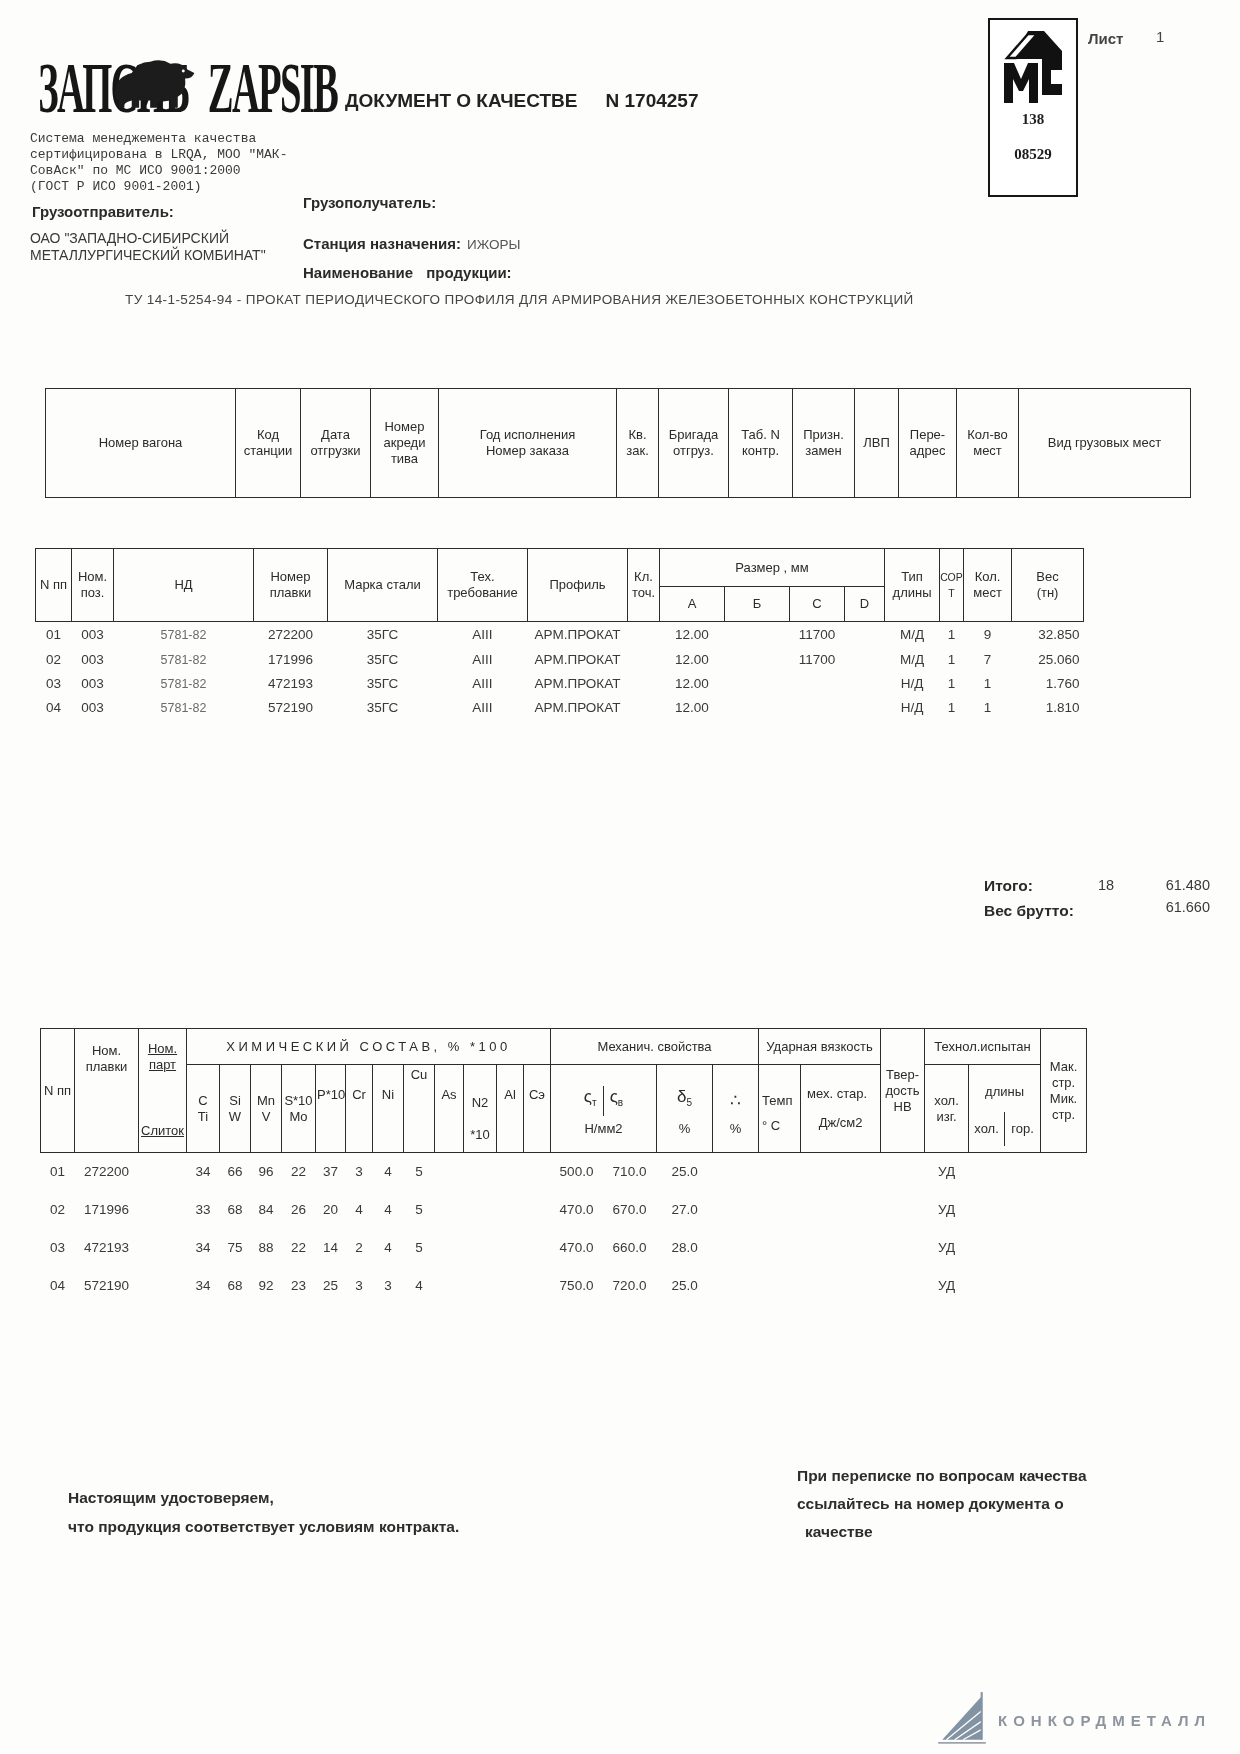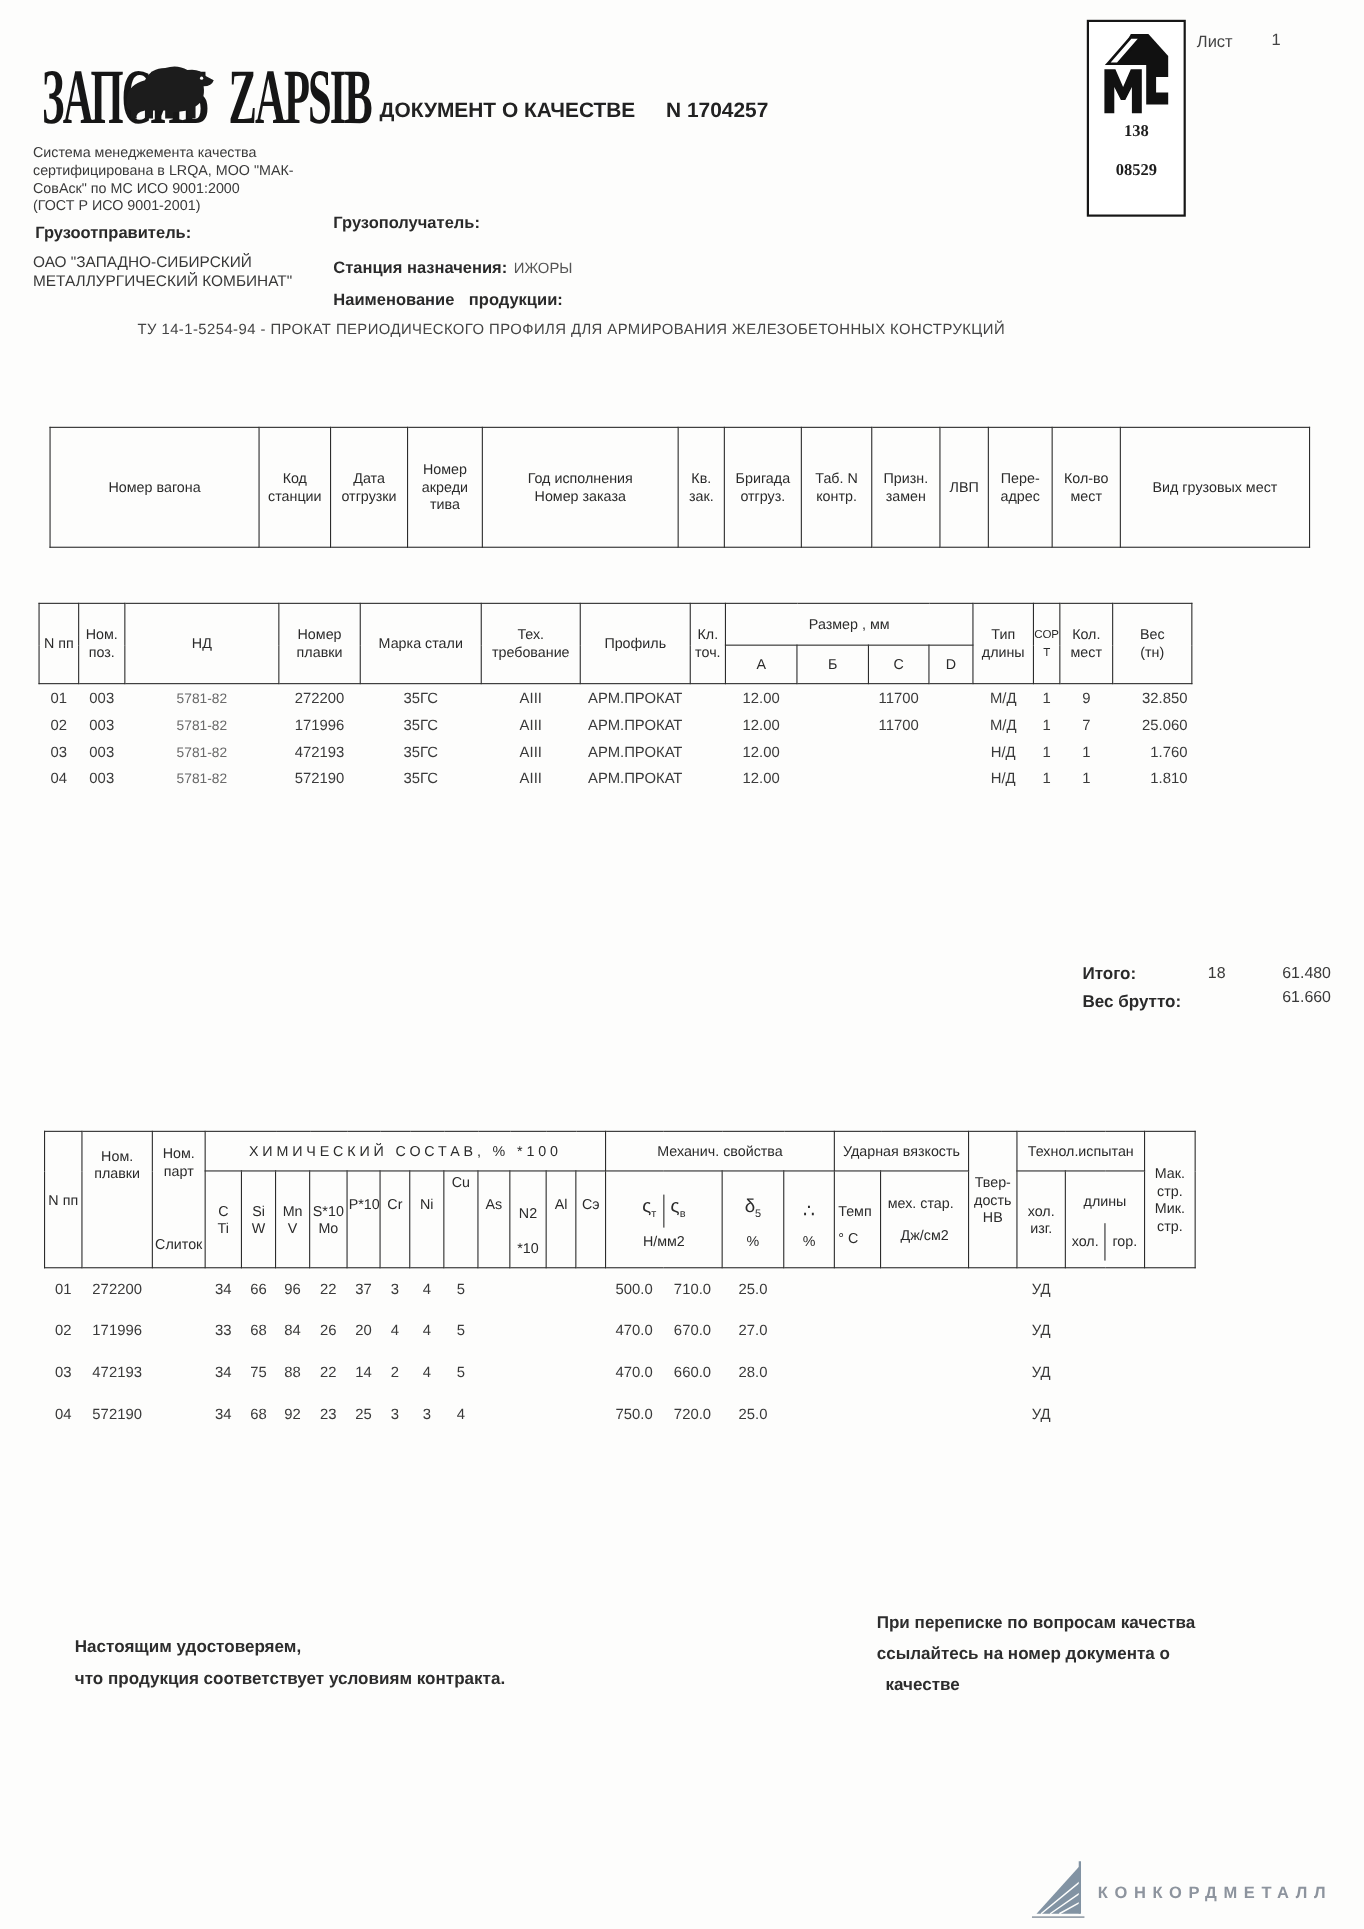--- a/index.html
+++ b/index.html
@@ -5,21 +5,21 @@
   html,body{margin:0;padding:0;background:#e8e8e8;}
   .page{position:relative;width:1240px;height:1754px;background:#fdfdfc;margin:0 auto;
         font-family:"Liberation Sans",sans-serif;color:#2e2e2e;overflow:hidden;}
   .page *{box-sizing:border-box;}
   .abs{position:absolute;}
 
   
   .zapsib{display:flex;align-items:center;}
   .zap-txt{font-family:"Liberation Serif",serif;font-weight:bold;font-size:44px;color:#161616;
            transform:scale(.88,1.62);transform-origin:center;letter-spacing:-2px;white-space:nowrap;}
-  .cert{font-size:13px;line-height:16px;color:#3a3a3a;}
+  .cert{font-size:13px;line-height:16px;color:#3a3a3a;font-family:Liberation Mono, monospace;}
   .blbl{font-weight:bold;font-size:15px;color:#2a2a2a;}
   .title{font-weight:bold;font-size:19px;color:#222;white-space:nowrap;}
   .title .num{margin-left:28px;margin-top:27px;}
   .shipper{font-size:14px;line-height:17px;color:#383838;}
   .stval{font-size:13.5px;color:#555;margin-left:6px;}
   .tuline{font-size:13.5px;color:#444;letter-spacing:.4px;white-space:nowrap;}
 
   
   .stamp{border:2.5px solid #161616;background:#fff;text-align:center;}
   .stampnum{font-family:"Liberation Serif",serif;font-weight:bold;font-size:15px;color:#1d1d1d;}
@@ -94,21 +94,21 @@
   <div class="abs stamp" style="left:988px;top:18px;width:90px;height:179px;">
     <svg style="margin-top:9px;" width="62" height="76" viewBox="0 0 62 76">
       <path fill="#111" d="M26 2 L42 2 L60 22 L60 30 L34 30 L12 30 Z"></path>
       <path fill="#fff" stroke="#111" stroke-width="2.4" d="M5 29 L26 5 L35 5 L14 29 Z"></path>
       <path fill="#111" d="M2 74 L2 34 L12 34 L19 50 L26 34 L36 34 L36 74 L27 74 L27 50 L21 62 L17 62 L11 50 L11 74 Z"></path>
       <path fill="#111" d="M40 30 L60 30 L60 41 L49 41 L49 55 L60 55 L60 66 L40 66 Z"></path>
     </svg>
     <div class="stampnum" style="margin-top:2px;">138</div>
     <div class="stampnum" style="margin-top:18px;">08529</div>
   </div>
-  <div class="abs sheet" style="left:1088px;top:30px;">Лист</div>
+  <div class="abs sheet" style="left:1088px;top:30px;font-weight:bold;">Лист</div>
   <div class="abs sheet" style="left:1156px;top:28px;">1</div>
 
   <table class="grid abs wagon-data" style="left:45px;top:388px;width:1145px;">
     <colgroup>
       <col style="width:190px">
         <col style="width:65px">
         <col style="width:70px">
         <col style="width:68px">
       <col style="width:178px">
         <col style="width:42px">
@@ -295,21 +295,21 @@
       <col style="width:44px">
         <col style="width:36px">
         <col style="width:36px">
         <col style="width:46px">
     </colgroup>
     <tbody>
         <tr style="height:36px;">
       <th rowspan="2">N пп</th>
       <th rowspan="2" style="vertical-align:top;padding-top:14px;margin-top:44px;">Ном. плавки</th>
       <th rowspan="2">
-        <div class="stack2" style="height:116px;">
+        <div class="stack2" style="height:116px;text-decoration:underline;">
           <span>Ном. парт</span>
           <span>Слиток</span>
         </div>
       </th>
       <th colspan="12" class="chemtitle">ХИМИЧЕСКИЙ СОСТАВ, % *100</th>
       <th colspan="4">Механич. свойства</th>
       <th colspan="2">Ударная вязкость</th>
       <th rowspan="2">Твер- дость НВ</th>
       <th colspan="3">Технол.испытан</th>
       <th rowspan="2">Мак. стр. Мик. стр.</th>

